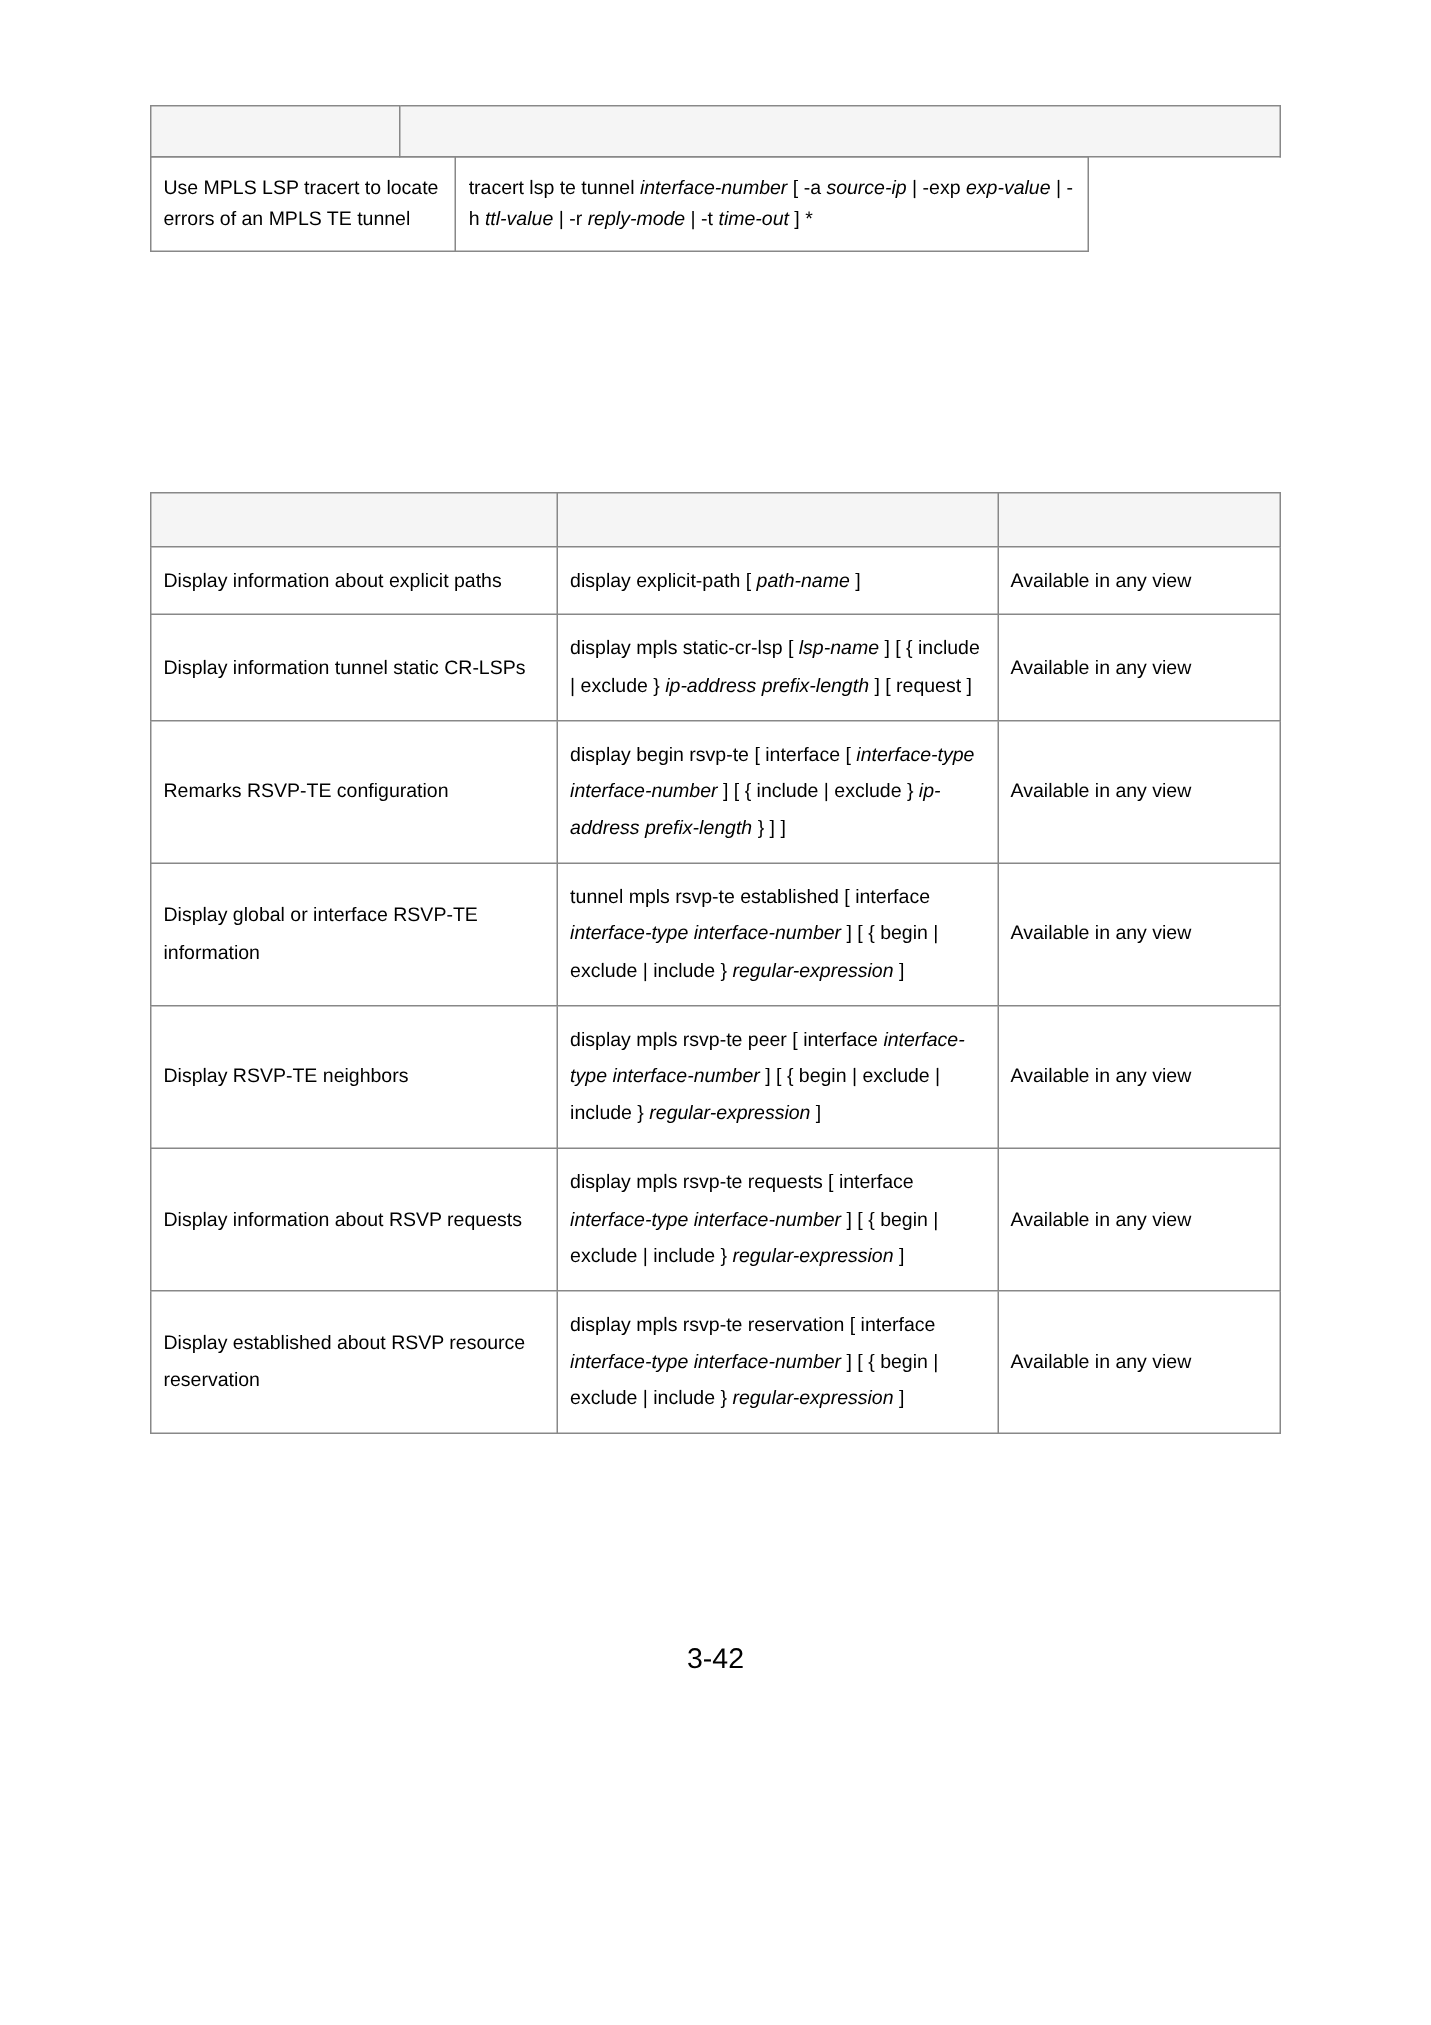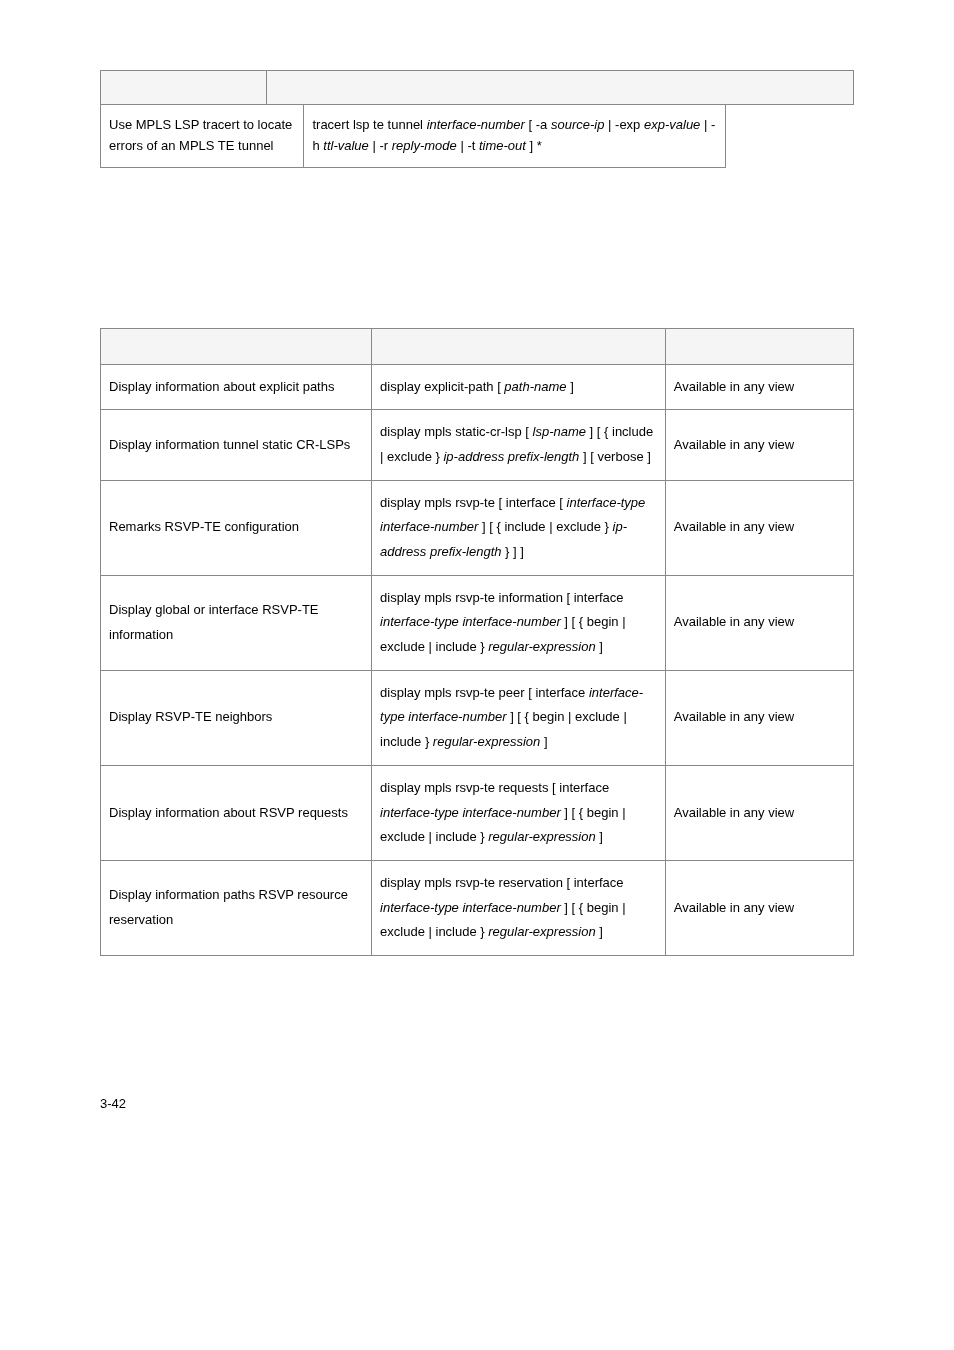--- a/index.html
+++ b/index.html
@@ -25,22 +25,23 @@
     font-weight: normal;
   }
   th {
     background: #f5f5f5;
     height: 34px;
   }
   .table1 td { line-height: 1.6; }
   .table2 td { line-height: 1.9; margin-top: 42px; }
   .gap { height: 160px; }
   .page-num {
+    text-align: center;
     margin-top: 140px;
-    font-size: 13px;
+    font-size: 19px;
   }
   .col-task1 { width: 27%; }
   .col-cmd1 { width: 56%; }
   .col-rem1 { width: 17%; }
   .col-task2 { width: 36%; }
   .col-cmd2 { width: 39%; }
   .col-rem2 { width: 25%; }
   .col-blank-left { width: 22%; }
   .col-blank-right { width: 78%; }
 </style>
@@ -109,49 +110,49 @@
   </tr>
 
   <tr>
     <td>Display information about explicit paths</td>
     <td>display explicit-path [ <i>path-name</i> ]</td>
     <td>Available in any view</td>
   </tr>
 
   <tr>
     <td>Display information tunnel static CR-LSPs</td>
-    <td><span>display mpls static-cr-lsp</span> [ <i>lsp-name</i> ] [ { <span>include</span> | <span>exclude</span> } <i>ip-address prefix-length</i> ] [ <span>verbose</span> ]</td>
+    <td><span>display mpls static-cr-lsp</span> [ <i>lsp-name</i> ] [ { <span>include</span> | <span>exclude</span> } <i>ip-address prefix-length</i> ] [ <span>request</span> ]</td>
     <td>Available in any view</td>
   </tr>
 
   <tr>
     <td>Remarks RSVP-TE configuration</td>
-    <td><span>display mpls rsvp-te</span> [ <span>interface</span> [ <i>interface-type interface-number</i> ] [ { <span>include</span> | <span>exclude</span> } <i>ip-address prefix-length</i> } ] ]</td>
+    <td><span>display begin rsvp-te</span> [ <span>interface</span> [ <i>interface-type interface-number</i> ] [ { <span>include</span> | <span>exclude</span> } <i>ip-address prefix-length</i> } ] ]</td>
     <td>Available in any view</td>
   </tr>
 
   <tr>
     <td>Display global or interface RSVP-TE information</td>
-    <td><span>display mpls rsvp-te information</span> [ <span>interface</span> <i>interface-type interface-number</i> ] [ { <span>begin</span> | <span>exclude</span> | <span>include</span> } <i>regular-expression</i> ]</td>
+    <td><span>tunnel mpls rsvp-te established</span> [ <span>interface</span> <i>interface-type interface-number</i> ] [ { <span>begin</span> | <span>exclude</span> | <span>include</span> } <i>regular-expression</i> ]</td>
     <td>Available in any view</td>
   </tr>
 
   <tr>
     <td>Display RSVP-TE neighbors</td>
     <td><span>display mpls rsvp-te peer</span> [ <span>interface</span> <i>interface-type interface-number</i> ] [ { <span>begin</span> | <span>exclude</span> | <span>include</span> } <i>regular-expression</i> ]</td>
     <td>Available in any view</td>
   </tr>
 
   <tr>
     <td>Display information about RSVP requests</td>
     <td><span>display mpls rsvp-te requests</span> [ <span>interface</span> <i>interface-type interface-number</i> ] [ { <span>begin</span> | <span>exclude</span> | <span>include</span> } <i>regular-expression</i> ]</td>
     <td>Available in any view</td>
   </tr>
 
   <tr>
-    <td>Display information paths RSVP resource reservation</td>
+    <td>Display established about RSVP resource reservation</td>
     <td><span>display mpls rsvp-te reservation</span> [ <span>interface</span> <i>interface-type interface-number</i> ] [ { <span>begin</span> | <span>exclude</span> | <span>include</span> } <i>regular-expression</i> ]</td>
     <td>Available in any view</td>
   </tr>
 </tbody>
   </table>
 
 <div class="page-num">3-42</div>
 
 </body></html>

